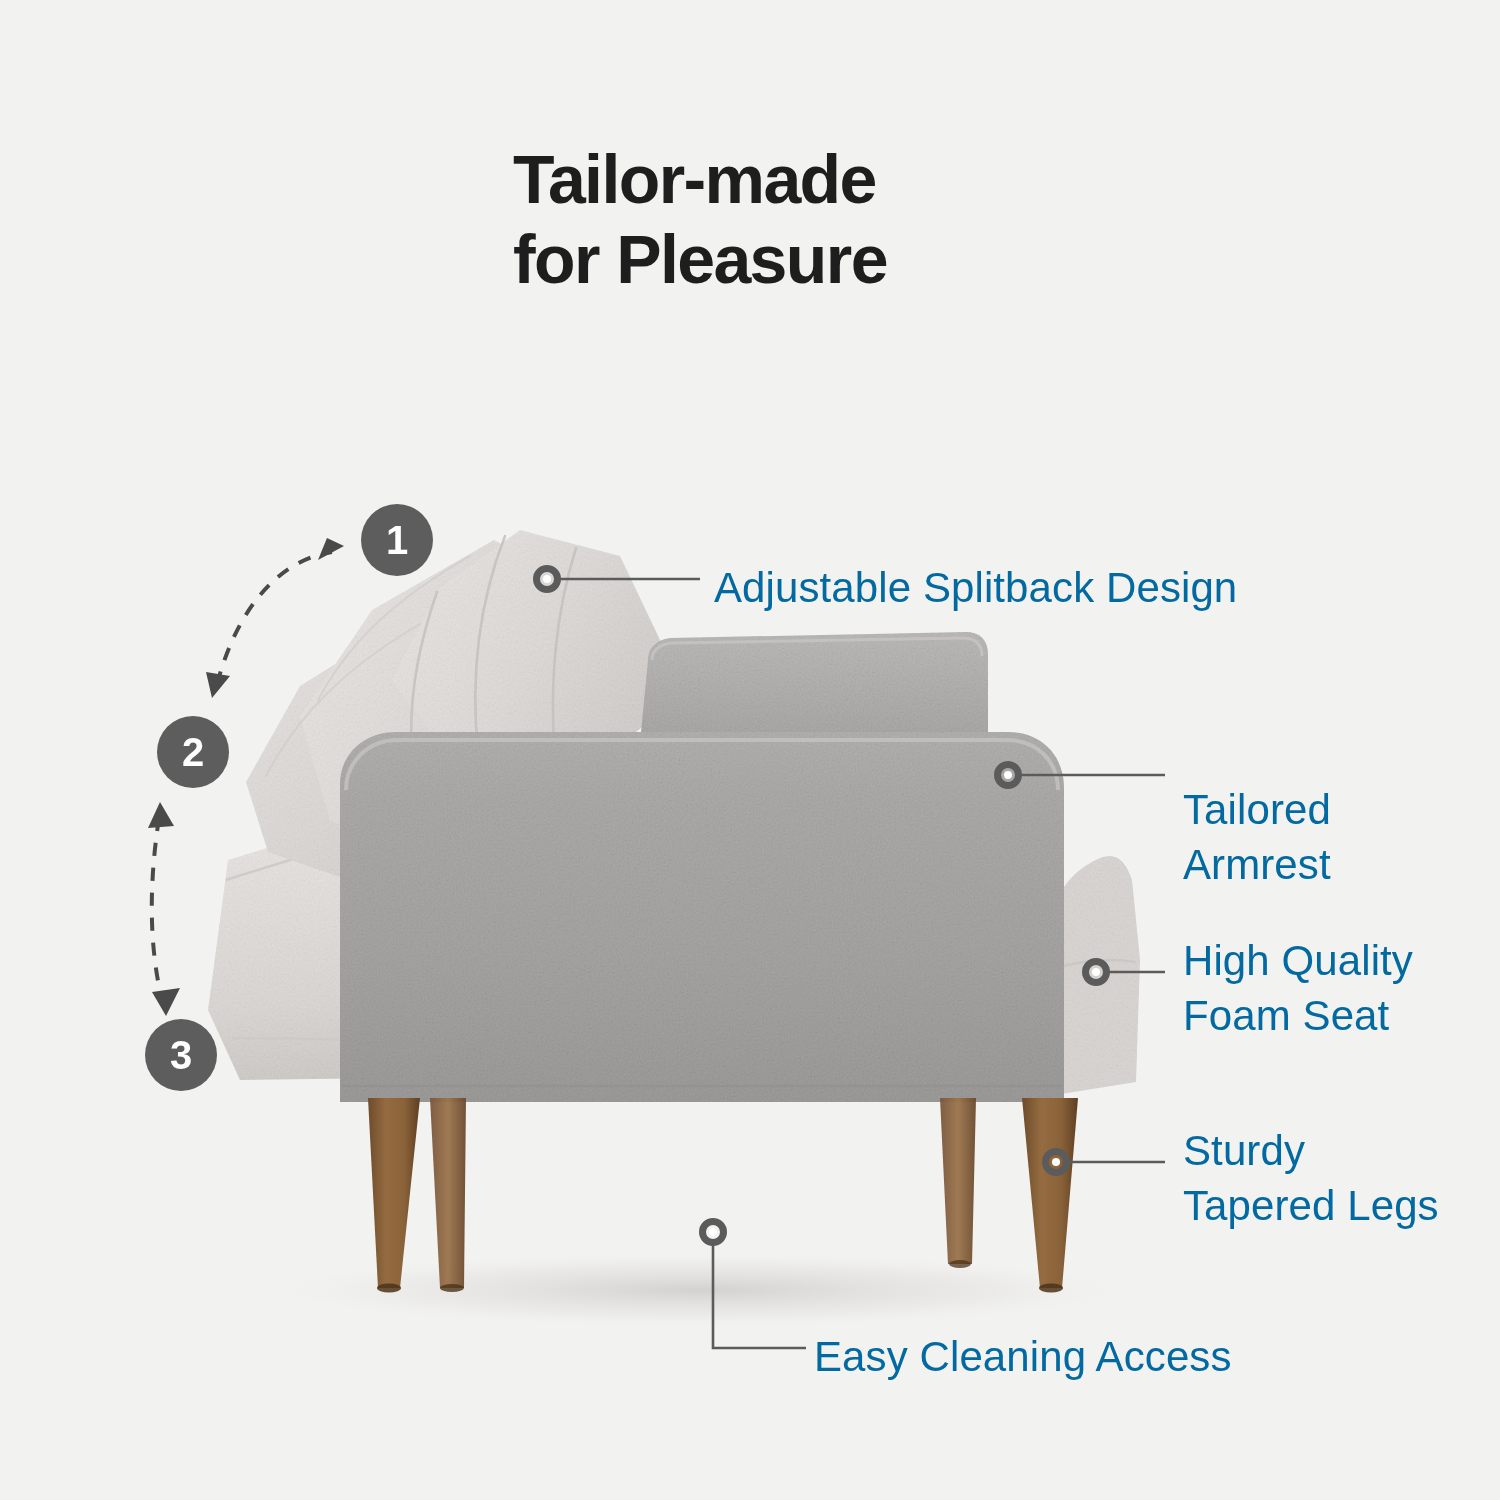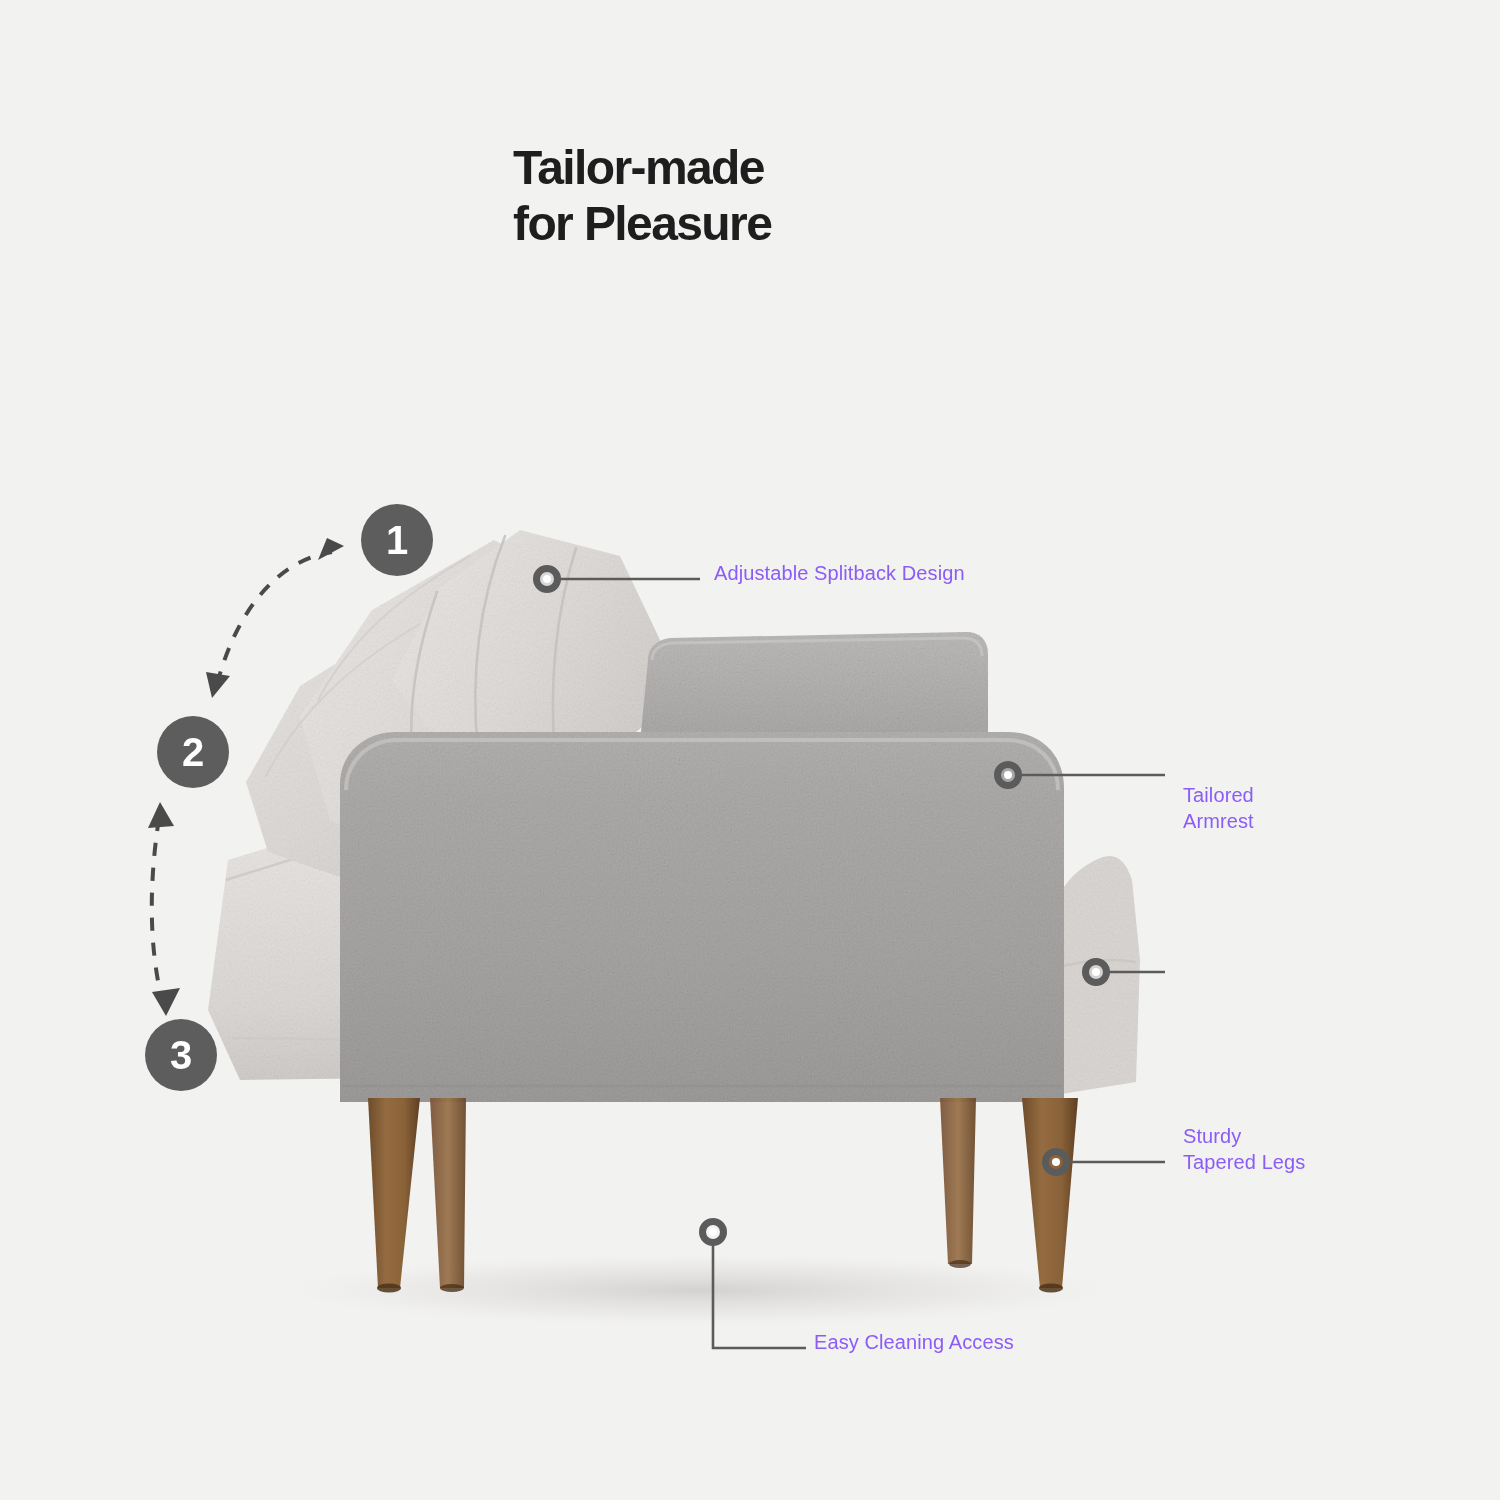--- a/index.html
+++ b/index.html
@@ -10,21 +10,21 @@
     overflow:hidden;
     position:relative;
   }
   #stage{position:absolute;left:0;top:0;width:1500px;height:1500px;}
 
   
   .title{
     position:absolute;
     left:513px; top:140px;
     width:760px;
-    font-size:48px;
+    font-size:68px;
     font-weight:bold;
     line-height:1.17;
     letter-spacing:-1.6px;
     color:#1e1e1e;
     white-space:pre-line;
   }
 
   
   .sofa{position:absolute;left:0;top:0;width:1500px;height:1500px;}
 
@@ -38,23 +38,23 @@
     font-size:40px;
     font-weight:bold;
     display:flex;align-items:center;justify-content:center;
     line-height:1;
     box-sizing:border-box;
   }
 
   
   .callout{
     position:absolute;
-    font-size:20px;
+    font-size:42px;
     font-weight:500;
-    color:#8b5cf6;
+    color:#0369a1;
     line-height:1.32;
     letter-spacing:0.1px;
     white-space:pre-line;
   }
   .callout.right{text-align:left;}
 </style>
 </head>
 <body>
 
 <div id="stage">
@@ -244,19 +244,21 @@
 
   <div class="step" style="left:361px; top:504px;">1</div>
   <div class="step" style="left:157px; top:716px;">2</div>
   <div class="step" style="left:145px; top:1019px;">3</div>
 
   <div class="callout right" style="left:714px; top:560px;">Adjustable Splitback Design</div>
 
   <div class="callout right" style="left:1183px; top:736px;margin-top:46px;">Tailored
 Armrest</div>
 
+  <div class="callout right" style="left:1183px; top:933px;">High Quality
+Foam Seat</div>
 
   <div class="callout right" style="left:1183px; top:1123px;">Sturdy
 Tapered Legs</div>
 
   <div class="callout right" style="left:814px; top:1329px;">Easy Cleaning Access</div>
 
 </div>
 
 </body></html>

